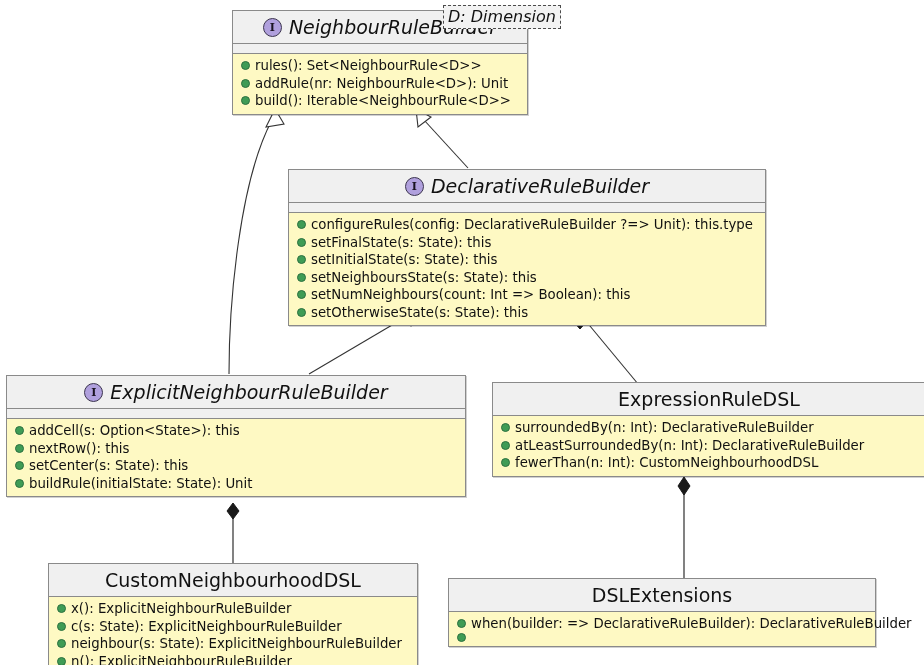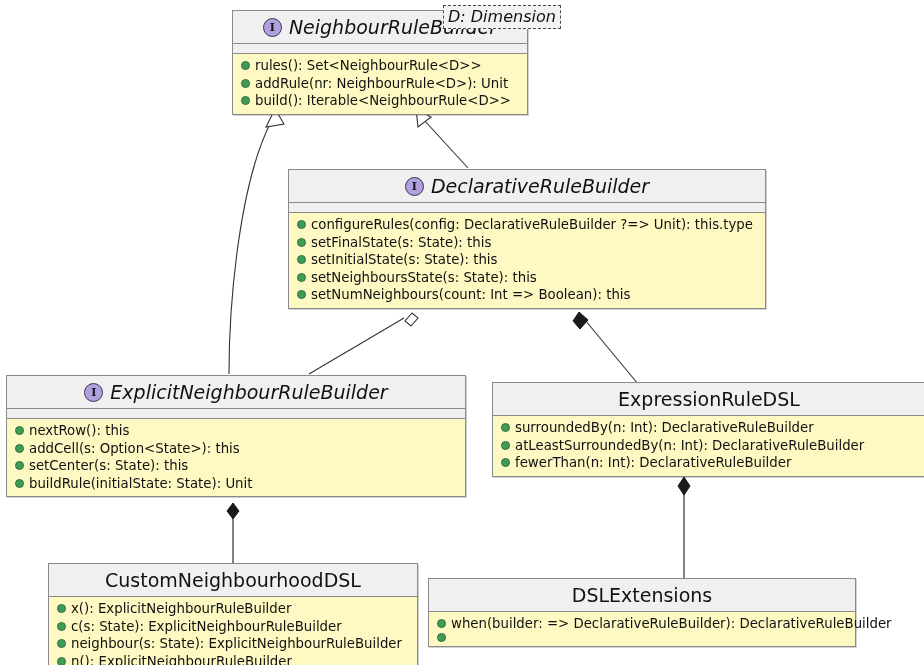--- a/index.html
+++ b/index.html
@@ -186,40 +186,44 @@
         <span>setInitialState(s: State): this</span>
       </div>
       <div class="member">
         <span class="vis-dot"></span>
         <span>setNeighboursState(s: State): this</span>
       </div>
       <div class="member">
         <span class="vis-dot"></span>
         <span>setNumNeighbours(count: Int =&gt; Boolean): this</span>
       </div>
+      <div class="member">
+        <span class="vis-dot"></span>
+        <span>setOtherwiseState(s: State): this</span>
+      </div>
     </div>
   </div>
 
   <div class="uml-class" style="left:6px; top:375px; width:460px;">
     <div class="cls-header">
       <span class="iface-icon">I</span>
       <span class="cls-name italic">ExplicitNeighbourRuleBuilder</span>
     </div>
     <div class="band"></div>
     <div class="members">
       <div class="member">
         <span class="vis-dot"></span>
+        <span>addCell(s: Option&lt;State&gt;): this</span>
+      </div>
+      <div class="member">
+        <span class="vis-dot"></span>
         <span>nextRow(): this</span>
       </div>
       <div class="member">
         <span class="vis-dot"></span>
-        <span>addCell(s: Option&lt;State&gt;): this</span>
-      </div>
-      <div class="member">
-        <span class="vis-dot"></span>
         <span>setCenter(s: State): this</span>
       </div>
       <div class="member">
         <span class="vis-dot"></span>
         <span>buildRule(initialState: State): Unit</span>
       </div>
     </div>
   </div>
 
   <div class="uml-class" style="left:492px; top:382px; width:434px;">
@@ -230,21 +234,21 @@
       <div class="member">
         <span class="vis-dot"></span>
         <span>surroundedBy(n: Int): DeclarativeRuleBuilder</span>
       </div>
       <div class="member">
         <span class="vis-dot"></span>
         <span>atLeastSurroundedBy(n: Int): DeclarativeRuleBuilder</span>
       </div>
       <div class="member">
         <span class="vis-dot"></span>
-        <span>fewerThan(n: Int): DeclarativeRuleBuilder</span>
+        <span>fewerThan(n: Int): CustomNeighbourhoodDSL</span>
       </div>
     </div>
   </div>
 
   <div class="uml-class" style="left:48px; top:563px; width:370px;">
     <div class="cls-header">
       <span class="cls-name">CustomNeighbourhoodDSL</span>
     </div>
     <div class="members">
       <div class="member">
@@ -259,21 +263,21 @@
         <span class="vis-dot"></span>
         <span>neighbour(s: State): ExplicitNeighbourRuleBuilder</span>
       </div>
       <div class="member">
         <span class="vis-dot"></span>
         <span>n(): ExplicitNeighbourRuleBuilder</span>
       </div>
     </div>
   </div>
 
-  <div class="uml-class" style="left:428px; top:578px; width:428px;">
+  <div class="uml-class" style="left:448px; top:578px; width:428px;">
     <div class="cls-header">
       <span class="cls-name">DSLExtensions</span>
     </div>
     <div class="members">
       <div class="member">
         <span class="vis-dot"></span>
         <span>when(builder: =&gt; DeclarativeRuleBuilder): DeclarativeRuleBuilder</span>
       </div>
       <div class="member">
         <span class="vis-dot"></span>

